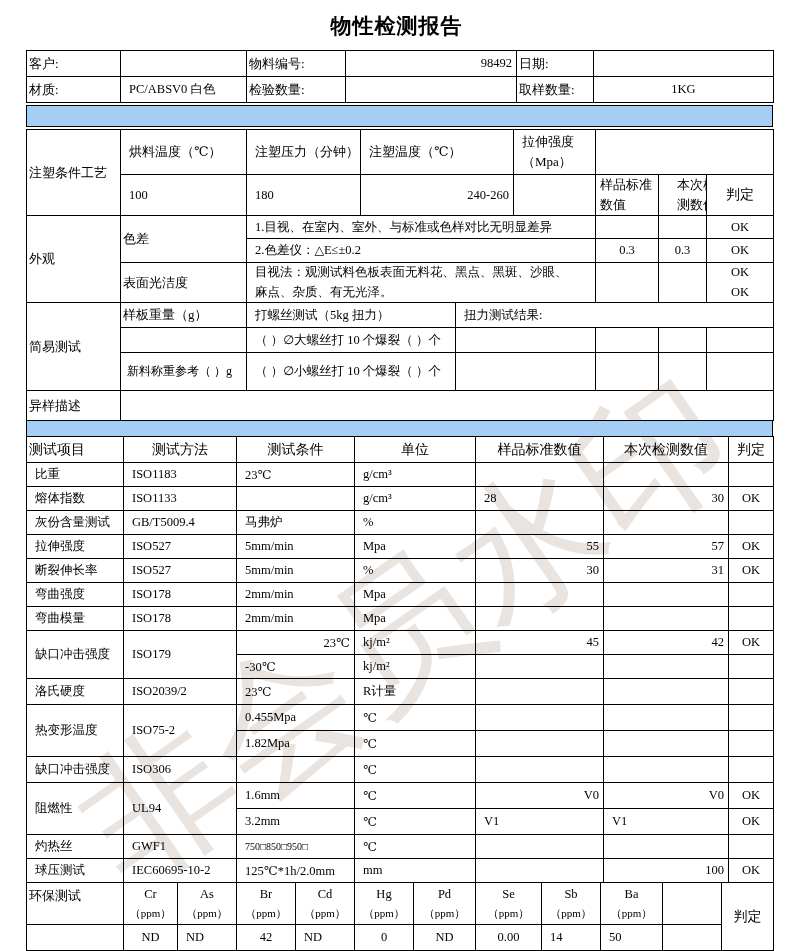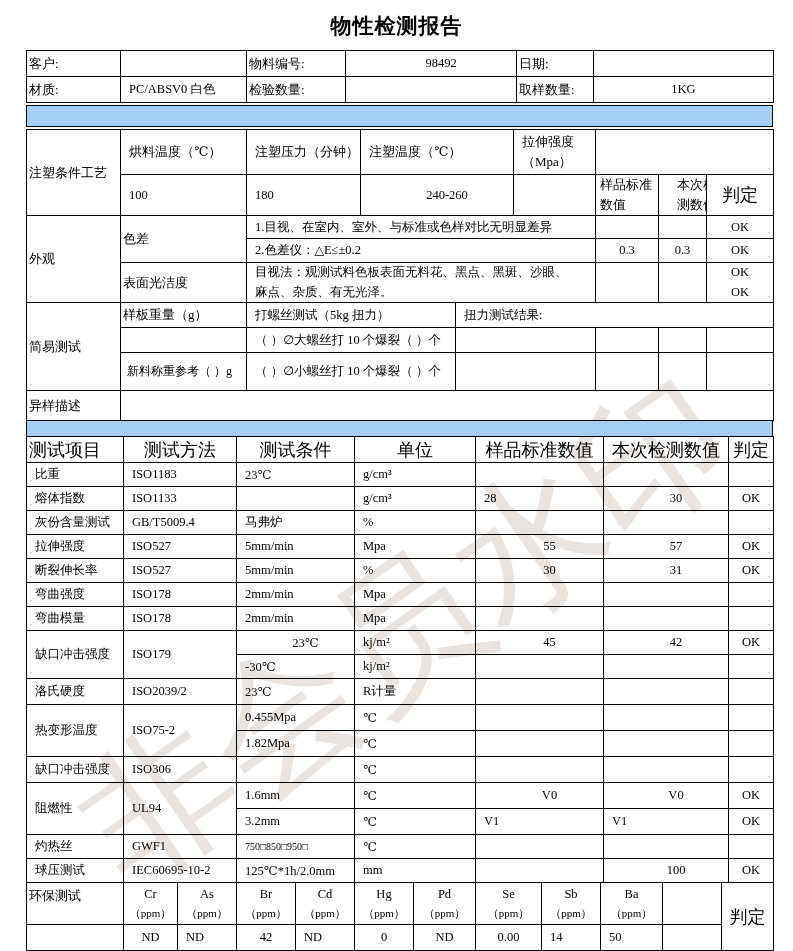--- a/index.html
+++ b/index.html
@@ -7,24 +7,24 @@
   .page{position:relative;width:793px;height:951px;background:#fff;overflow:hidden;}
   .title{position:relative;z-index:2;margin:12px 0 10px 0;text-align:center;
          font-family:"Liberation Sans","DejaVu Sans",sans-serif;
          font-size:21px;font-weight:bold;letter-spacing:1px;}
   .content{position:relative;z-index:1;margin-left:26px;width:747px;}
   table{border-collapse:collapse;table-layout:fixed;width:747px;background:transparent;}
   .stack{margin-top:-1px;}
   td{border:1px solid #000;font-size:12.5px;padding:0 4px;vertical-align:middle;
      overflow:hidden;white-space:nowrap;background:transparent;}
   .al-l{text-align:left;padding-left:8px;}
-  .al-i{text-align:center;padding-left:24px;}
+  .al-i{text-align:right;padding-left:24px;}
   .al-c{text-align:center;}
   .lbl{text-align:left;padding-left:2px;font-size:13px;}
-  .hd{text-align:center;font-size:18px;}
+  .hd{text-align:center;font-size:14px;}
   .hdl{text-align:left;padding-left:8px;font-size:13px;}
   .sm{font-size:10px;}
   .line{display:block;line-height:1.55;}
   .bar{height:20px;background:#A4CEF4;border:1px solid #000;margin-top:2px;}
   .bar.mid{height:15px;margin-top:-1px;}
   .bar.bot{height:19px;margin-top:-1px;}
   .watermark{position:absolute;z-index:0;left:30px;top:555px;width:750px;height:150px;
              font-size:150px;line-height:150px;white-space:nowrap;color:#E9E4E0;
              transform:rotate(-35deg);font-family:"Liberation Sans","DejaVu Sans",sans-serif;
              pointer-events:none;}

